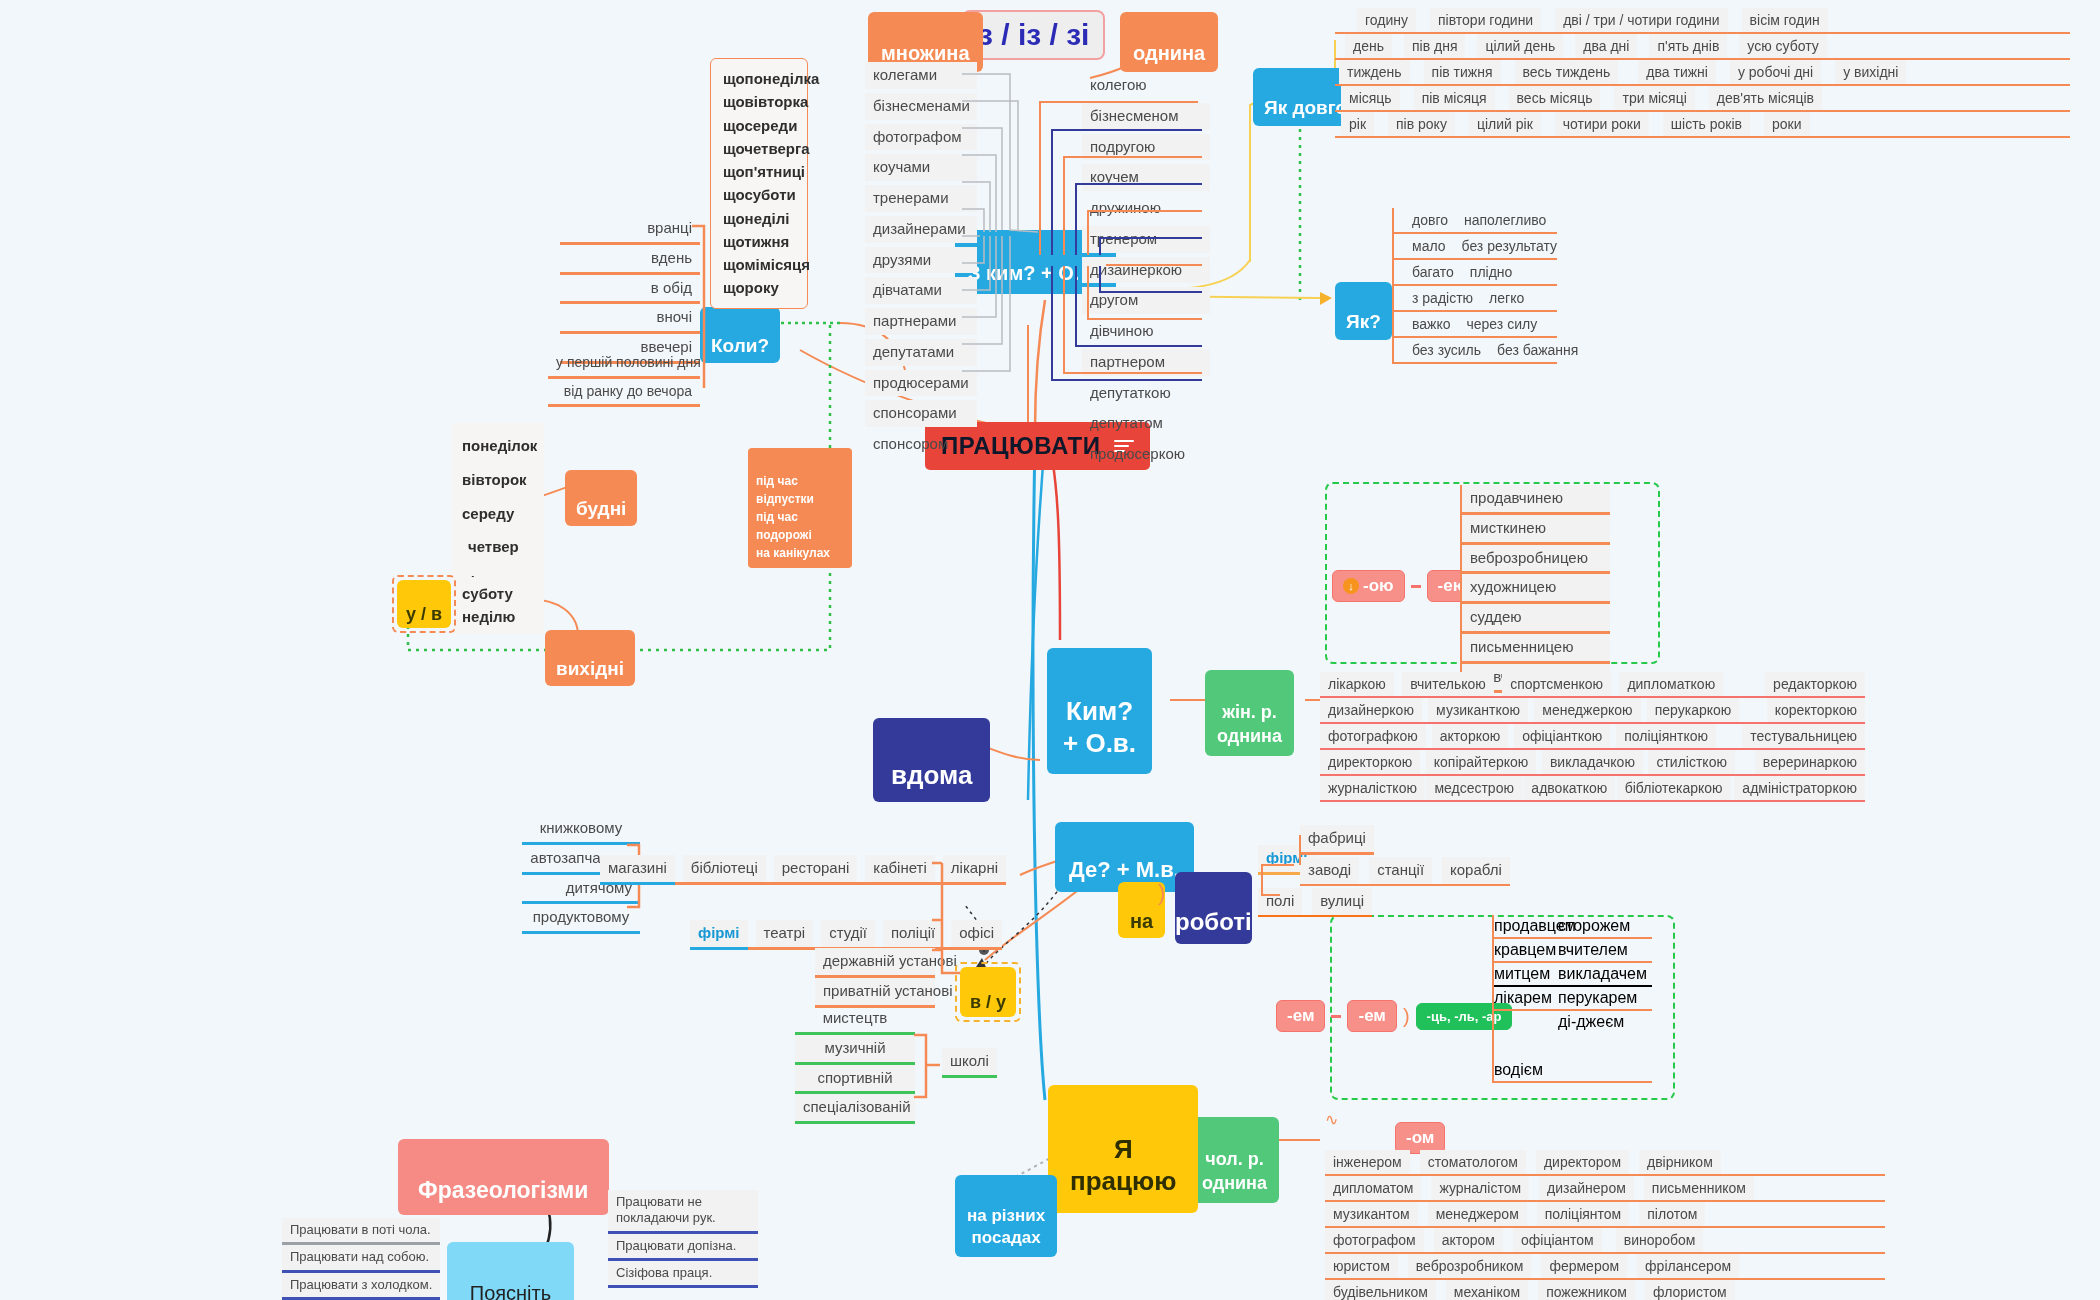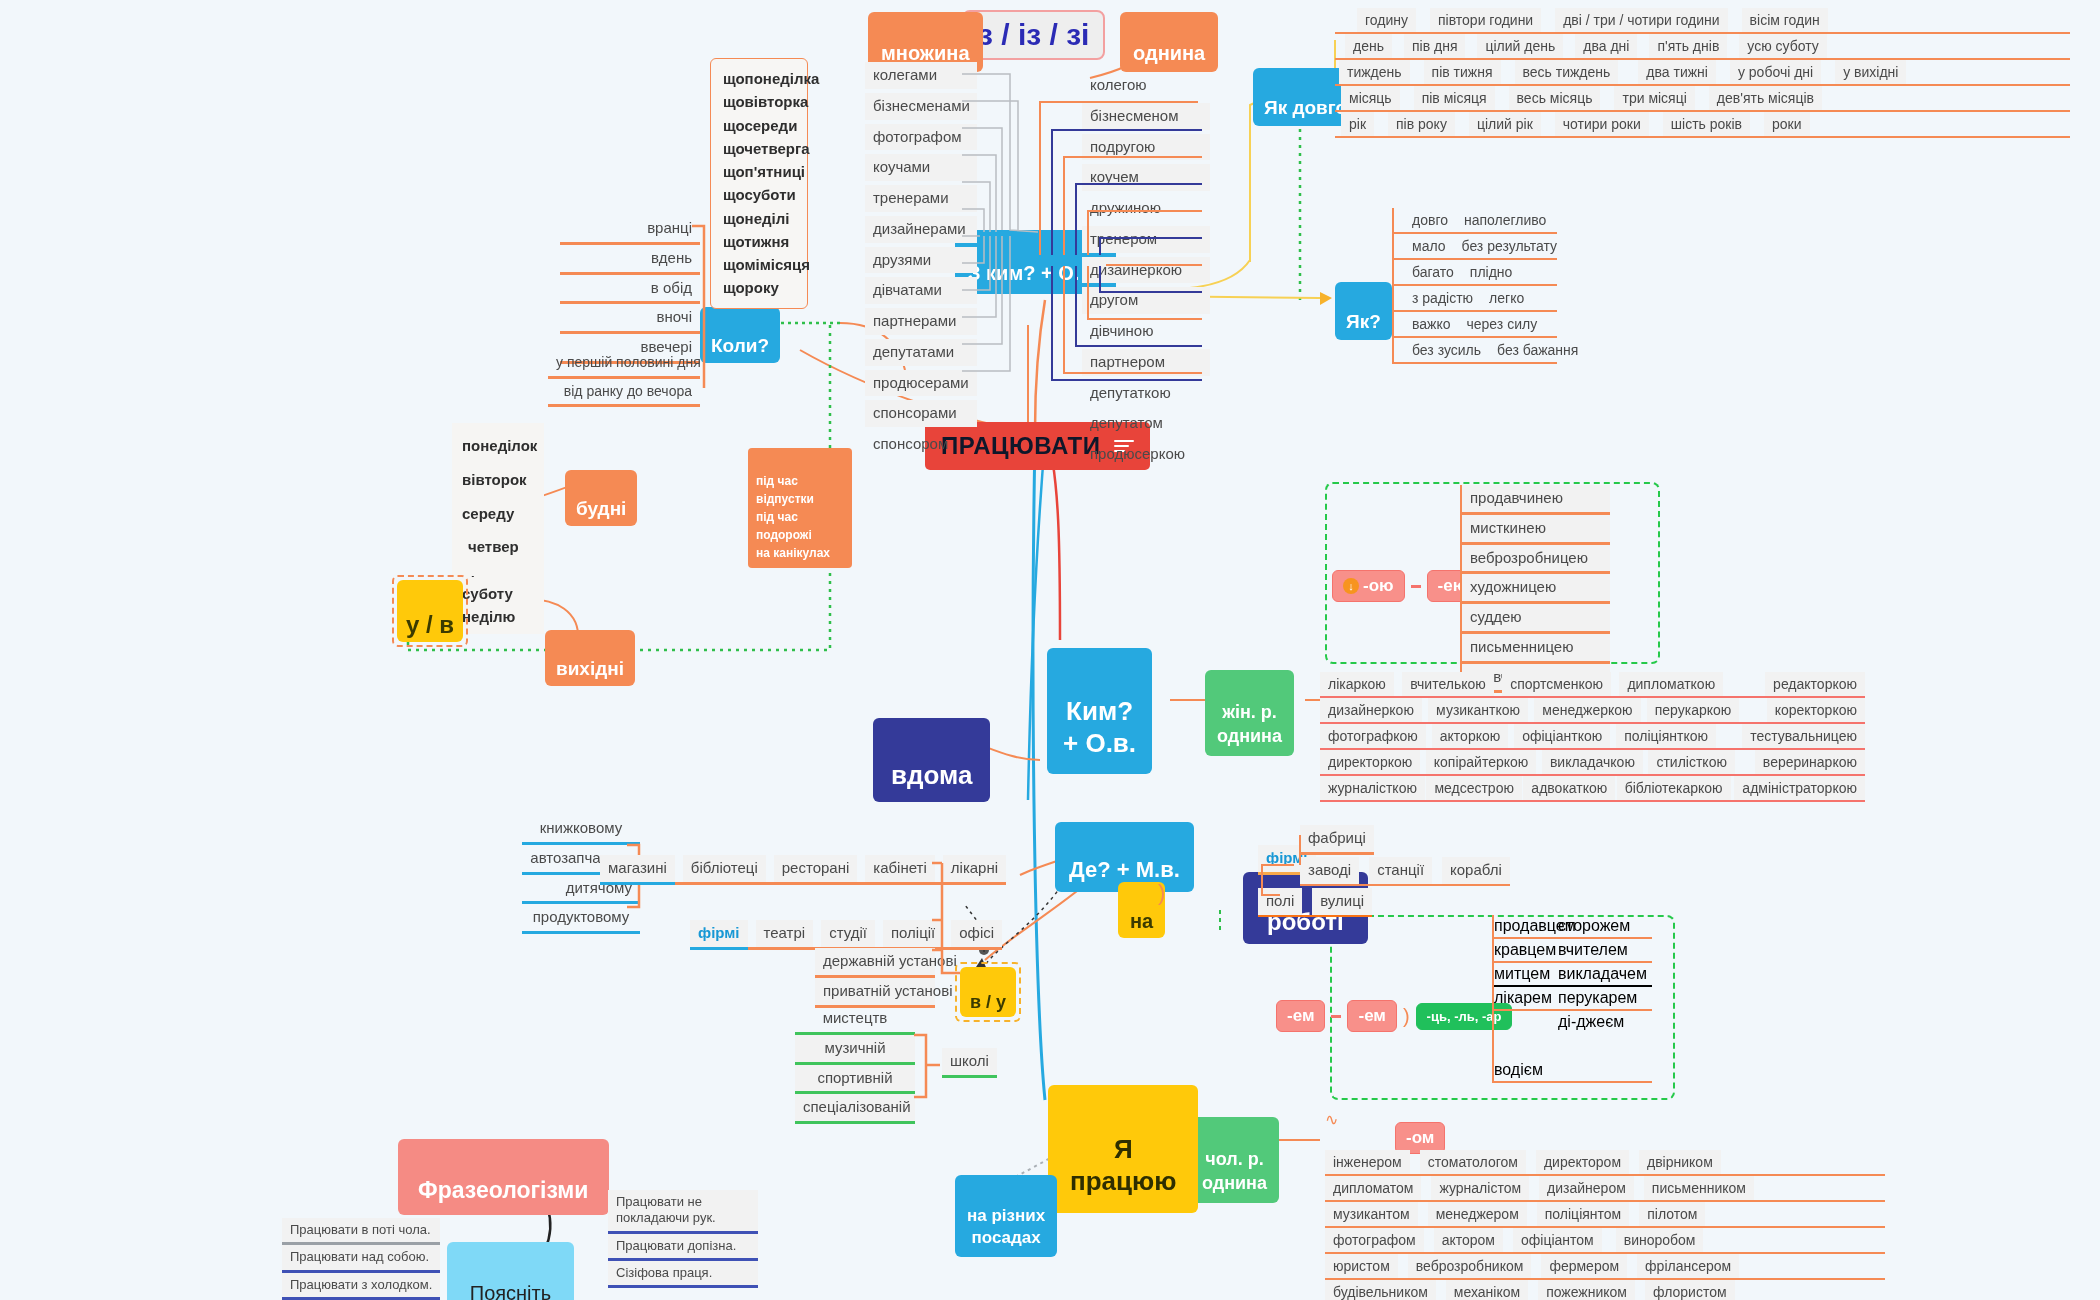--- a/index.html
+++ b/index.html
@@ -378,21 +378,21 @@
 
 <div class="node plainlist" style="left:452px;top:577px;width:92px;line-height:1.5;">
   <div>суботу</div>
   <div>неділю</div>
 </div>
 <div class="node pill orange" style="left:545px;top:630px;font-size:19px;padding:6px 11px;">
   <span>вихідні</span>
 </div>
 
 <div class="node dashorange" style="left:392px;top:575px;padding:3px;">
-  <div class="pill amber" style="font-size:24px;padding:3px 9px;">
+  <div class="pill amber" style="font-size:18px;padding:3px 9px;">
     <span>у / в</span>
   </div>
 </div>
 
 <div class="node noteorange" style="left:748px;top:448px;width:104px;">
   <span>під час відпустки
 під час подорожі
 на канікулах</span>
 </div>
 
@@ -587,21 +587,21 @@
   </div>
 </div>
 
 <div class="node pill cyan" style="left:1055px;top:822px;font-size:22px;padding:9px 14px;">
   <span>Де? + М.в.</span>
 </div>
 <div class="node pill amber" style="left:1118px;top:882px;font-size:20px;padding:5px 12px;">
   <span>на</span>
 </div>
 <span class="node" style="left:1158px;top:880px;color:#f58a54;font-size:22px;">)</span>
-<div class="node pill navy" style="left:1243px;top:872px;font-size:24px;padding:8px 24px;">
+<div class="node pill navy" style="left:1175px;top:872px;font-size:24px;padding:8px 0;">
   <span>роботі</span>
 </div>
 <div class="node" style="left:1258px;top:845px;">
   <div class="chip" style="color:#1898d5;font-weight:bold;border-bottom:3px solid #f7a94b;">фірмі</div>
 </div>
 <div class="node" style="left:1300px;top:825px;">
   <div class="chip under-or">фабриці</div>
 </div>
 <div class="node" style="left:1300px;top:857px;display:flex;border-bottom:2px solid #f58a54;">
   <div class="chip">заводі</div>

